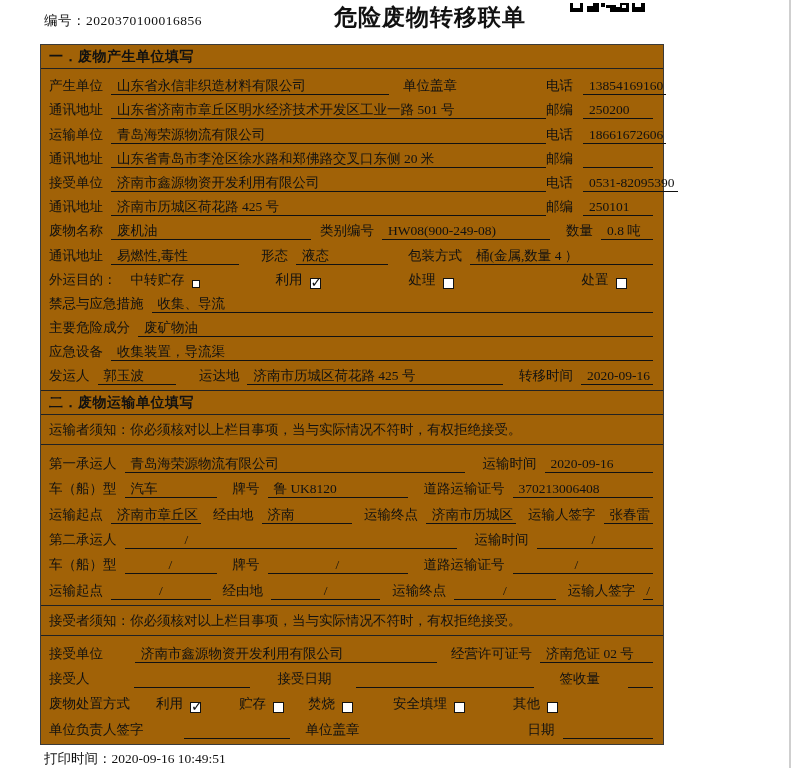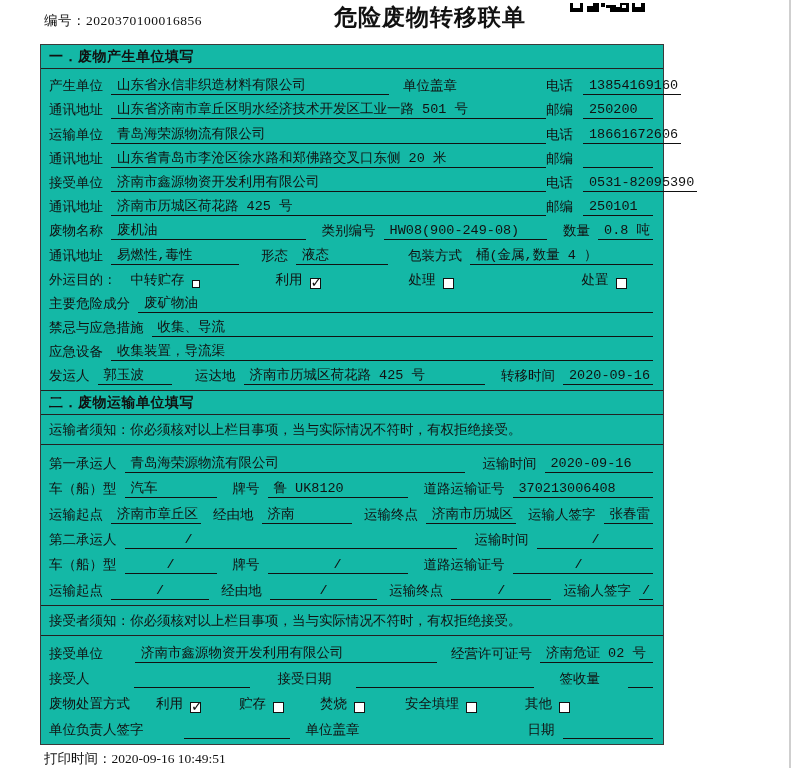--- a/index.html
+++ b/index.html
@@ -8,21 +8,21 @@
     position:relative; width:796px; height:768px; background:#ffffff;
     font-family:"Liberation Serif","DejaVu Serif",serif;
     color:#111; font-size:13.5px; overflow:hidden;
   }
   .serial { position:absolute; left:44px; top:12px; font-size:13.5px; letter-spacing:.5px; }
   .doc-title { position:absolute; left:430px; top:2px; transform:translateX(-50%);
     font-size:23px; font-weight:bold; letter-spacing:1px; white-space:nowrap; }
   .qr-frag { position:absolute; left:570px; top:0; }
   .page-edge { position:absolute; left:789px; top:0; width:2px; height:768px; background:#cfcfcf; }
 
-  .tbl { position:absolute; left:40px; top:44px; width:624px; border:1.6px solid #3a3a3a; background:#14b8a6;font-family:Liberation Mono, monospace; }
+  .tbl { position:absolute; left:40px; top:44px; width:624px; border:1.6px solid #3a3a3a; background:#a16207; }
   .sec-h { font-weight:bold; font-size:14px; padding:3px 8px 2px 8px; border-bottom:1.6px solid #222; letter-spacing:.5px; }
   .notice { padding:6px 8px 5px 8px; border-bottom:1.6px solid #222; }
   .blk { padding:3px 0 4px 0; }
   .blk.bdr { border-bottom:1.6px solid #222; }
 
   .r { display:flex; align-items:flex-end; height:24.2px; padding:0 10px 1px 8px; }
   .r2 .r { height:25.4px; }
   .r3 .r { height:25.2px; }
   .lbl { white-space:nowrap; flex:0 0 auto; }
   .u { border-bottom:1px solid #111; padding:0 3px 0 6px; margin-left:8px;
@@ -135,21 +135,21 @@
         </div>
         <div class="rg">
           <span class="lbl">邮编</span>
           <span class="u fill">250101</span>
         </div>
       </div>
 
       <div class="r">
         <span class="lbl">废物名称</span>
         <span class="u" style="width:200px">废机油</span>
-        <span class="lbl" style="margin-left:16px">类别编号</span>
+        <span class="lbl" style="margin-left:9px">类别编号</span>
         <span class="u" style="width:168px">HW08(900-249-08)</span>
         <span class="lbl" style="margin-left:16px">数量</span>
         <span class="u fill">0.8 吨</span>
       </div>
 
       <div class="r">
         <span class="lbl">通讯地址</span>
         <span class="u" style="width:128px">易燃性,毒性</span>
         <span class="lbl" style="margin-left:22px">形态</span>
         <span class="u" style="width:92px">液态</span>
@@ -171,27 +171,27 @@
           <span>处理</span>
           <span class="cb"></span>
         </span>
         <span class="opt" style="margin-left:128px">
           <span>处置</span>
           <span class="cb"></span>
         </span>
       </div>
 
       <div class="r">
+        <span class="lbl">禁忌与应急措施</span>
+        <span class="u fill">收集、导流</span>
+      </div>
+
+      <div class="r">
         <span class="lbl">主要危险成分</span>
         <span class="u fill">废矿物油</span>
-      </div>
-
-      <div class="r">
-        <span class="lbl">禁忌与应急措施</span>
-        <span class="u fill">收集、导流</span>
       </div>
 
       <div class="r">
         <span class="lbl">应急设备</span>
         <span class="u fill">收集装置，导流渠</span>
       </div>
 
       <div class="r">
         <span class="lbl">发运人</span>
         <span class="u" style="width:82px">郭玉波</span>
@@ -283,21 +283,21 @@
       <div class="r">
         <span class="lbl">废物处置方式</span>
         <span class="opt" style="margin-left:26px">
           <span>利用</span>
           <span class="cb checked"></span>
         </span>
         <span class="opt" style="margin-left:38px">
           <span>贮存</span>
           <span class="cb"></span>
         </span>
-        <span class="opt" style="margin-left:36px">
+        <span class="opt" style="margin-left:24px">
           <span>焚烧</span>
           <span class="cb"></span>
         </span>
         <span class="opt" style="margin-left:40px">
           <span>安全填埋</span>
           <span class="cb"></span>
         </span>
         <span class="opt" style="margin-left:48px">
           <span>其他</span>
           <span class="cb"></span>

